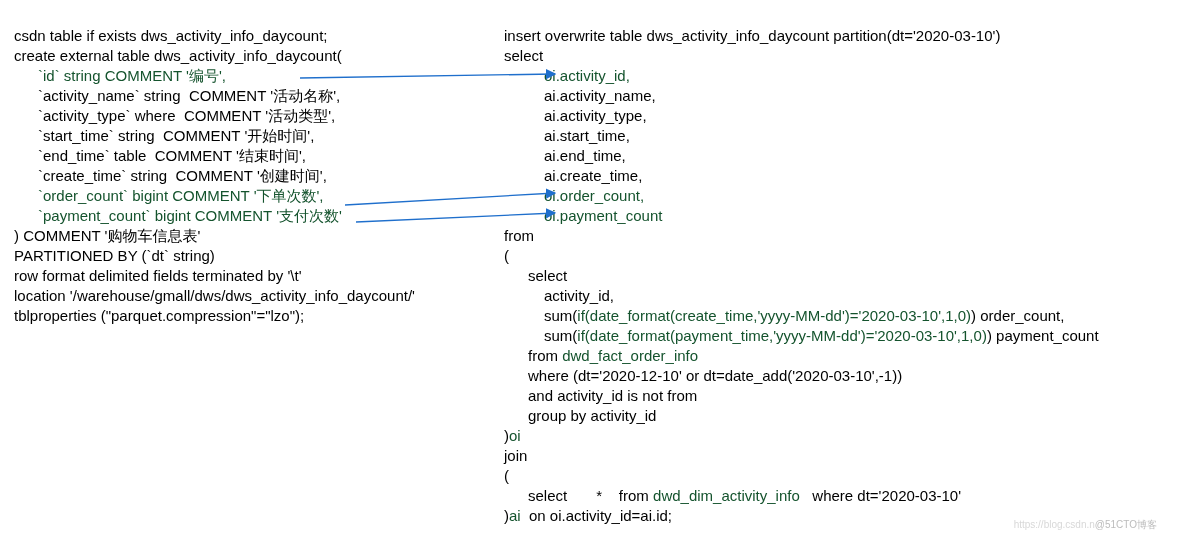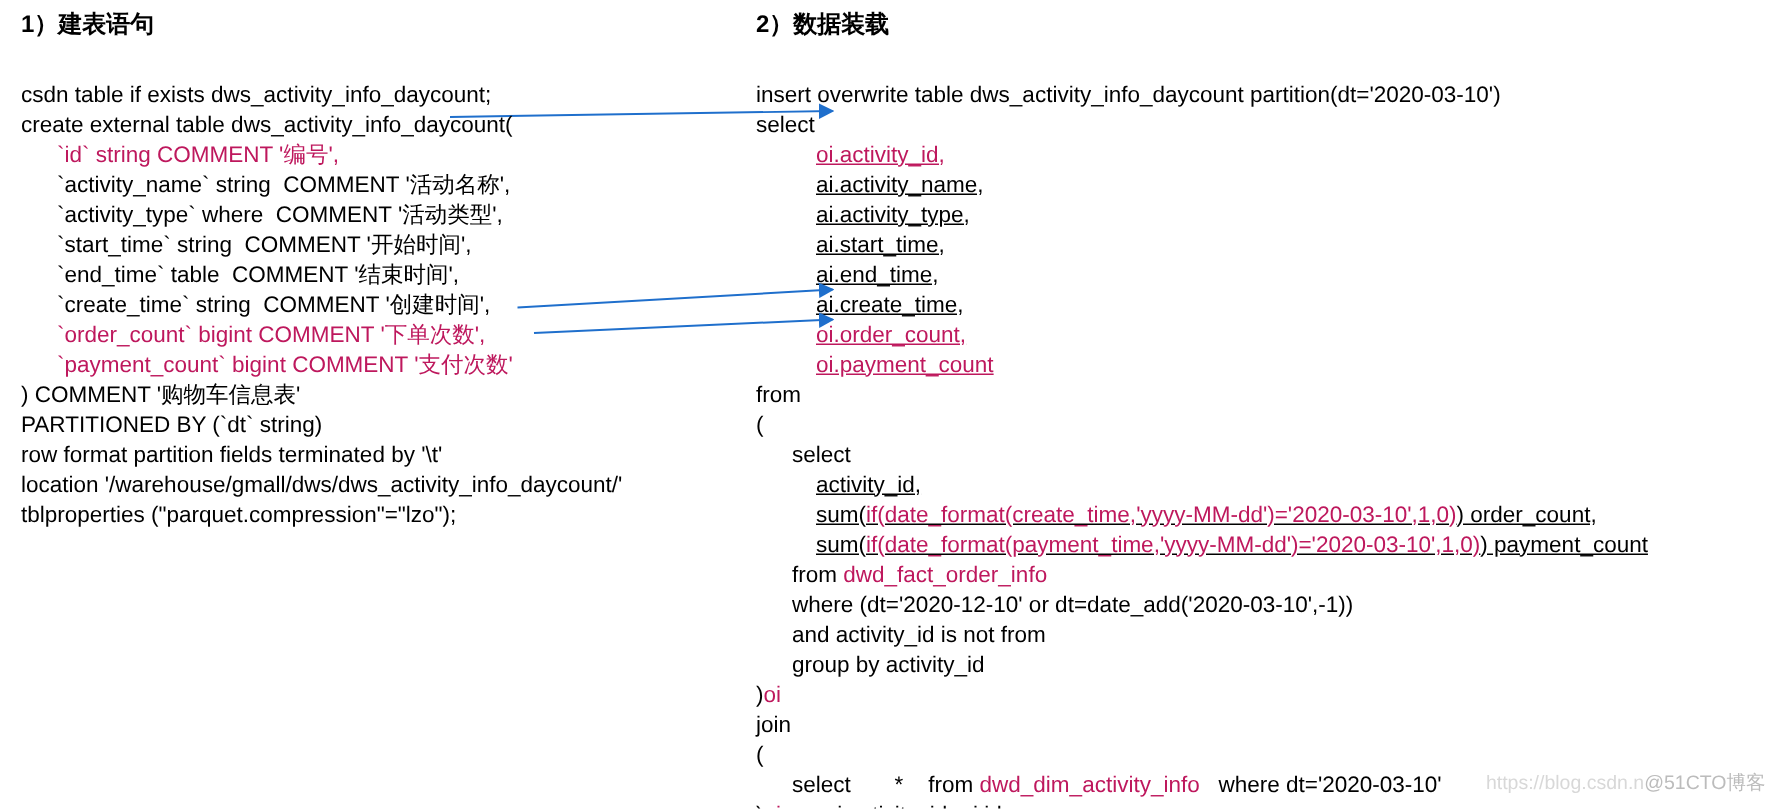--- a/index.html
+++ b/index.html
@@ -13,67 +13,65 @@
       position:relative;
       line-height:1.35;
       overflow:hidden;
     }
     .container { display:flex; padding:6px 10px 6px 14px; position:relative; }
     .col-left { width:490px; padding-right:8px; position:relative; z-index:2; }
     .col-right { flex:1; }
     .title { font-size:16px; font-weight:bold; margin-bottom:6px; }
     .code { white-space:pre; font-family:Arial, sans-serif; font-size:15px; line-height:20px; }
     .indent1 { padding-left:24px; }
-    .indent2 { padding-left:40px;text-decoration:underline; }
-    .red { color:#be185d; }
+    .indent2 { padding-left:40px; }
+    .red { color:#14532d; }
     svg.arrows { position:absolute; top:0; left:0; pointer-events:none; z-index:1; }
     .watermark {
-      position:absolute; right:7px; bottom:8px;
-      font-size:13px; color:#d8d8d8;
+      position:absolute; right:27px; bottom:8px;
+      font-size:10px; color:#d8d8d8;
     }
     .watermark .dark { color:#bcbcbc; }
   </style>
 </head>
 <body>
 
 <div class="container">
 
   <svg class="arrows" width="1184" height="539">
     <defs>
       <marker id="ah" markerWidth="8" markerHeight="8" refX="7" refY="4" orient="auto">
         <path d="M0,0 L8,4 L0,8 Z" fill="#1f6fcc"></path>
       </marker>
     </defs>
     <line x1="300" y1="78" x2="555" y2="74" stroke="#1f6fcc" stroke-width="1.3" marker-end="url(#ah)"></line>
     <line x1="345" y1="205" x2="555" y2="193" stroke="#1f6fcc" stroke-width="1.3" marker-end="url(#ah)"></line>
     <line x1="356" y1="222" x2="555" y2="213" stroke="#1f6fcc" stroke-width="1.3" marker-end="url(#ah)"></line>
   </svg>
 
   <div class="col-left">
-    <div class="title">1）建表语句</div>
     <div class="code">
 <span>csdn table if exists dws_activity_info_daycount;</span>
 <span>create external table dws_activity_info_daycount(</span>
 <span class="indent1 red">`id` string COMMENT '编号',</span>
 <span class="indent1">`activity_name` string  COMMENT '活动名称',</span>
 <span class="indent1">`activity_type` where  COMMENT '活动类型',</span>
 <span class="indent1">`start_time` string  COMMENT '开始时间',</span>
 <span class="indent1">`end_time` table  COMMENT '结束时间',</span>
 <span class="indent1">`create_time` string  COMMENT '创建时间',</span>
 <span class="indent1 red">`order_count` bigint COMMENT '下单次数',</span>
 <span class="indent1 red">`payment_count` bigint COMMENT '支付次数'</span>
 <span>) COMMENT '购物车信息表'</span>
 <span>PARTITIONED BY (`dt` string)</span>
-<span>row format partition fields terminated by '\t'</span>
+<span>row format delimited fields terminated by '\t'</span>
 <span>location '/warehouse/gmall/dws/dws_activity_info_daycount/'</span>
 <span>tblproperties ("parquet.compression"="lzo");</span></div>
   </div>
 
   <div class="col-right">
-    <div class="title">2）数据装载</div>
     <div class="code">
 <span>insert overwrite table dws_activity_info_daycount partition(dt='2020-03-10')</span>
 <span>select</span>
 <span class="indent2 red">oi.activity_id,</span>
 <span class="indent2">ai.activity_name,</span>
 <span class="indent2">ai.activity_type,</span>
 <span class="indent2">ai.start_time,</span>
 <span class="indent2">ai.end_time,</span>
 <span class="indent2">ai.create_time,</span>
 <span class="indent2 red">oi.order_count,</span>

